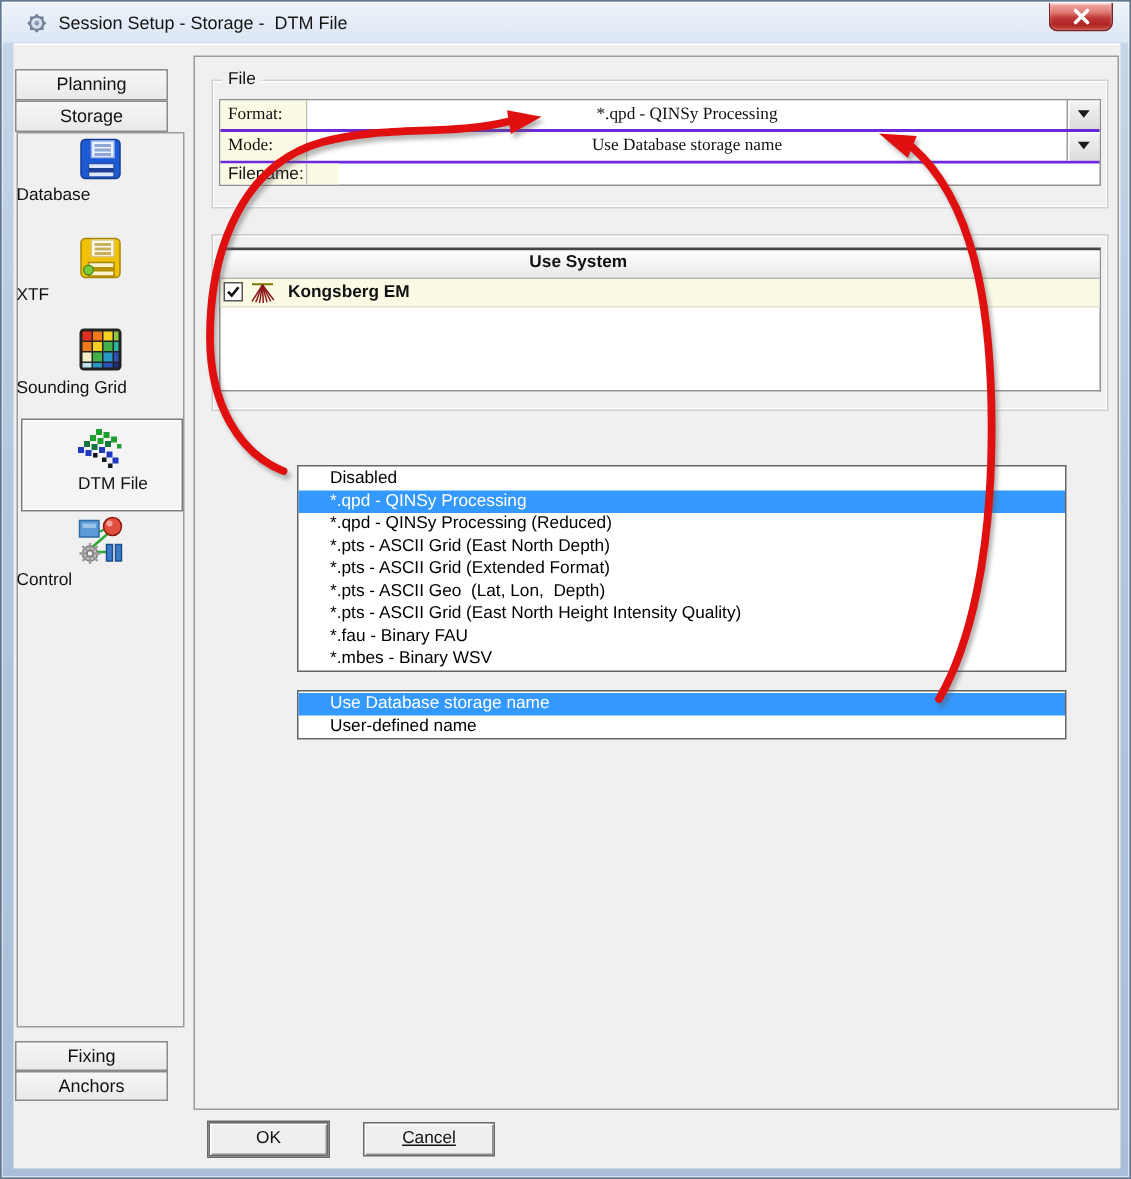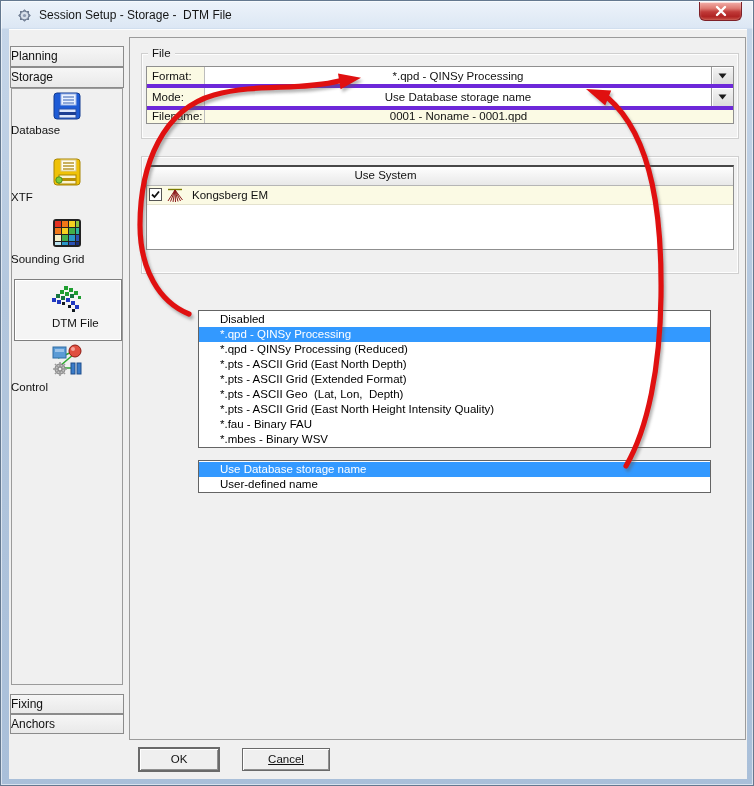--- a/index.html
+++ b/index.html
@@ -12,51 +12,51 @@
   .app-icon{position:absolute;left:15px;top:6px;width:17px;height:17px;}
   .close-btn{position:absolute;left:698px;top:1px;width:43px;height:19px;
     background:linear-gradient(180deg,#F3B0AA 0%,#DE7A72 35%,#C03A38 55%,#B02424 80%,#C54B40 100%);
     border:1px solid #7E2128;border-top:none;border-radius:0 0 6px 6px;box-sizing:border-box;
     box-shadow:inset 0 1px 0 rgba(255,255,255,.55),inset 0 0 2px rgba(255,255,255,.35);cursor:pointer;}
   .close-btn svg{position:absolute;left:13px;top:3px;}
   .client{position:absolute;left:8px;top:28px;width:738px;height:750px;background:#F0F0F0;
     border-top:1px solid #FDFDFD;box-sizing:border-box;}
 
   
-  .tab-btn{position:absolute;width:114px;height:21px;background:linear-gradient(180deg,#F6F6F6,#E9E9E9);
-    border:1px solid #8B8B8B;box-sizing:border-box;font-size:12px;color:#111;text-align:left;
+  .tab-btn{position:absolute;width:102px;height:21px;background:linear-gradient(180deg,#F6F6F6,#E9E9E9);
+    border:1px solid #8B8B8B;box-sizing:border-box;font-size:12px;color:#111;text-align:center;
     line-height:19px;cursor:pointer;}
   .icon-panel{position:absolute;left:10px;top:87px;width:112px;height:597px;
     border:1px solid #9B9B9B;box-sizing:border-box;background:#F0F0F0;}
   .side-icon{position:absolute;left:10px;width:112px;text-align:center;cursor:pointer;}
   .side-label{position:absolute;left:10px;width:112px;text-align:left;font-size:11.5px;color:#111;}
   .dtm-box{position:absolute;left:13px;top:278px;width:108px;height:62px;border:1px solid #7E7E7E;
     box-shadow:inset 0 0 0 1px #FFFFFF;box-sizing:border-box;background:#F4F4F4;cursor:pointer;}
 
   
   .main-panel{position:absolute;left:128px;top:36px;width:617px;height:703px;
     border:1px solid #9B9B9B;box-sizing:border-box;background:#F0F0F0;}
   .groupbox{position:absolute;border:1px solid #CFCFCF;box-shadow:inset 0 0 0 1px #FDFDFD;box-sizing:border-box;}
   .group-label{position:absolute;font-size:11.5px;color:#111;background:#F0F0F0;padding:0 4px;}
 
   .file-table{position:absolute;left:145px;top:65px;width:588px;height:58px;
     border:1px solid #8F8F8F;box-sizing:border-box;background:#FFF;display:flex;flex-direction:column;}
   .ft-row{display:flex;align-items:stretch;}
-  .ft-row.sep{border-bottom:4px solid #6d28d9;}
+  .ft-row.sep{border-bottom:2px solid #6d28d9;font-family:Liberation Serif, serif;}
   .ft-label{width:58px;background:#FBFAE4;border-right:1px solid #BDBDBD;font-size:11.5px;color:#111;
     display:flex;align-items:center;padding-left:5px;box-sizing:border-box;}
   .ft-value{flex:1;font-size:11.5px;color:#111;display:flex;align-items:center;justify-content:center;background:#FFF;}
   .ft-value.cream{background:#FBFAE4;}
   .combo-btn{width:21px;background:linear-gradient(180deg,#F4F4F4,#DCDCDC);border-left:1px solid #9A9A9A;
     box-shadow:inset 1px 1px 0 #FFF;display:flex;align-items:center;justify-content:center;cursor:pointer;}
   .combo-btn svg{display:block;}
   .spacer21{width:21px;background:#FBFAE4;}
 
-  .sys-table{position:absolute;left:145px;top:164px;width:588px;height:85px;
-    border:1px solid #8F8F8F;border-top:2px solid #474747;box-sizing:border-box;background:#FFF;}
+  .sys-table{position:absolute;left:145px;top:164px;width:588px;height:96px;
+    border:1px solid #8F8F8F;border-top:2px solid #474747;box-sizing:border-box;background:#FFF;font-weight:bold;}
   .sys-header{position:relative;height:18px;background:linear-gradient(180deg,#FEFEFE,#E8E8E8);
     border-bottom:1px solid #B5B5B5;}
   .sys-header-cell{position:absolute;left:0;top:0;width:477px;height:18px;text-align:center;
     font-size:11.5px;color:#111;line-height:17px;}
   .sys-colsep{position:absolute;left:477px;top:0;width:1px;height:36px;background:rgba(0,0,0,0.10);}
   .sys-row{position:relative;height:18px;background:#FBFAE4;border-bottom:1px solid #E4E2CE;cursor:pointer;}
   .sys-row .cbx{position:absolute;left:2px;top:2px;width:13px;height:13px;background:#FFF;
     border:1px solid #555;box-sizing:border-box;cursor:pointer;}
   .sys-row .cbx svg{position:absolute;left:0px;top:0px;}
   .sys-row .sys-icon{position:absolute;left:18px;top:0px;}
@@ -222,21 +222,20 @@
       <div class="ft-label">Mode:</div>
       <div class="ft-value">Use Database storage name</div>
       <div class="combo-btn">
         <svg width="9" height="6" viewBox="0 0 9 6">
           <path d="M0.5 0.5 L8.5 0.5 L4.5 5.5 Z" fill="#1A1A1A"></path>
           </svg>
       </div>
     </div>
     <div class="ft-row" style="height:15px;">
       <div class="ft-label">Filename:</div>
-      <div class="ft-value cream">0001 - Noname - 0001.qpd</div>
       <div class="spacer21"></div>
     </div>
   </div>
 
   <div class="groupbox" style="left:140px;top:155px;width:598px;height:118px;"></div>
   <div class="group-label" style="left:147px;top:166px;">Systems</div>
 
   <div class="sys-table">
     <div class="sys-colsep"></div>
     <div class="sys-header">

